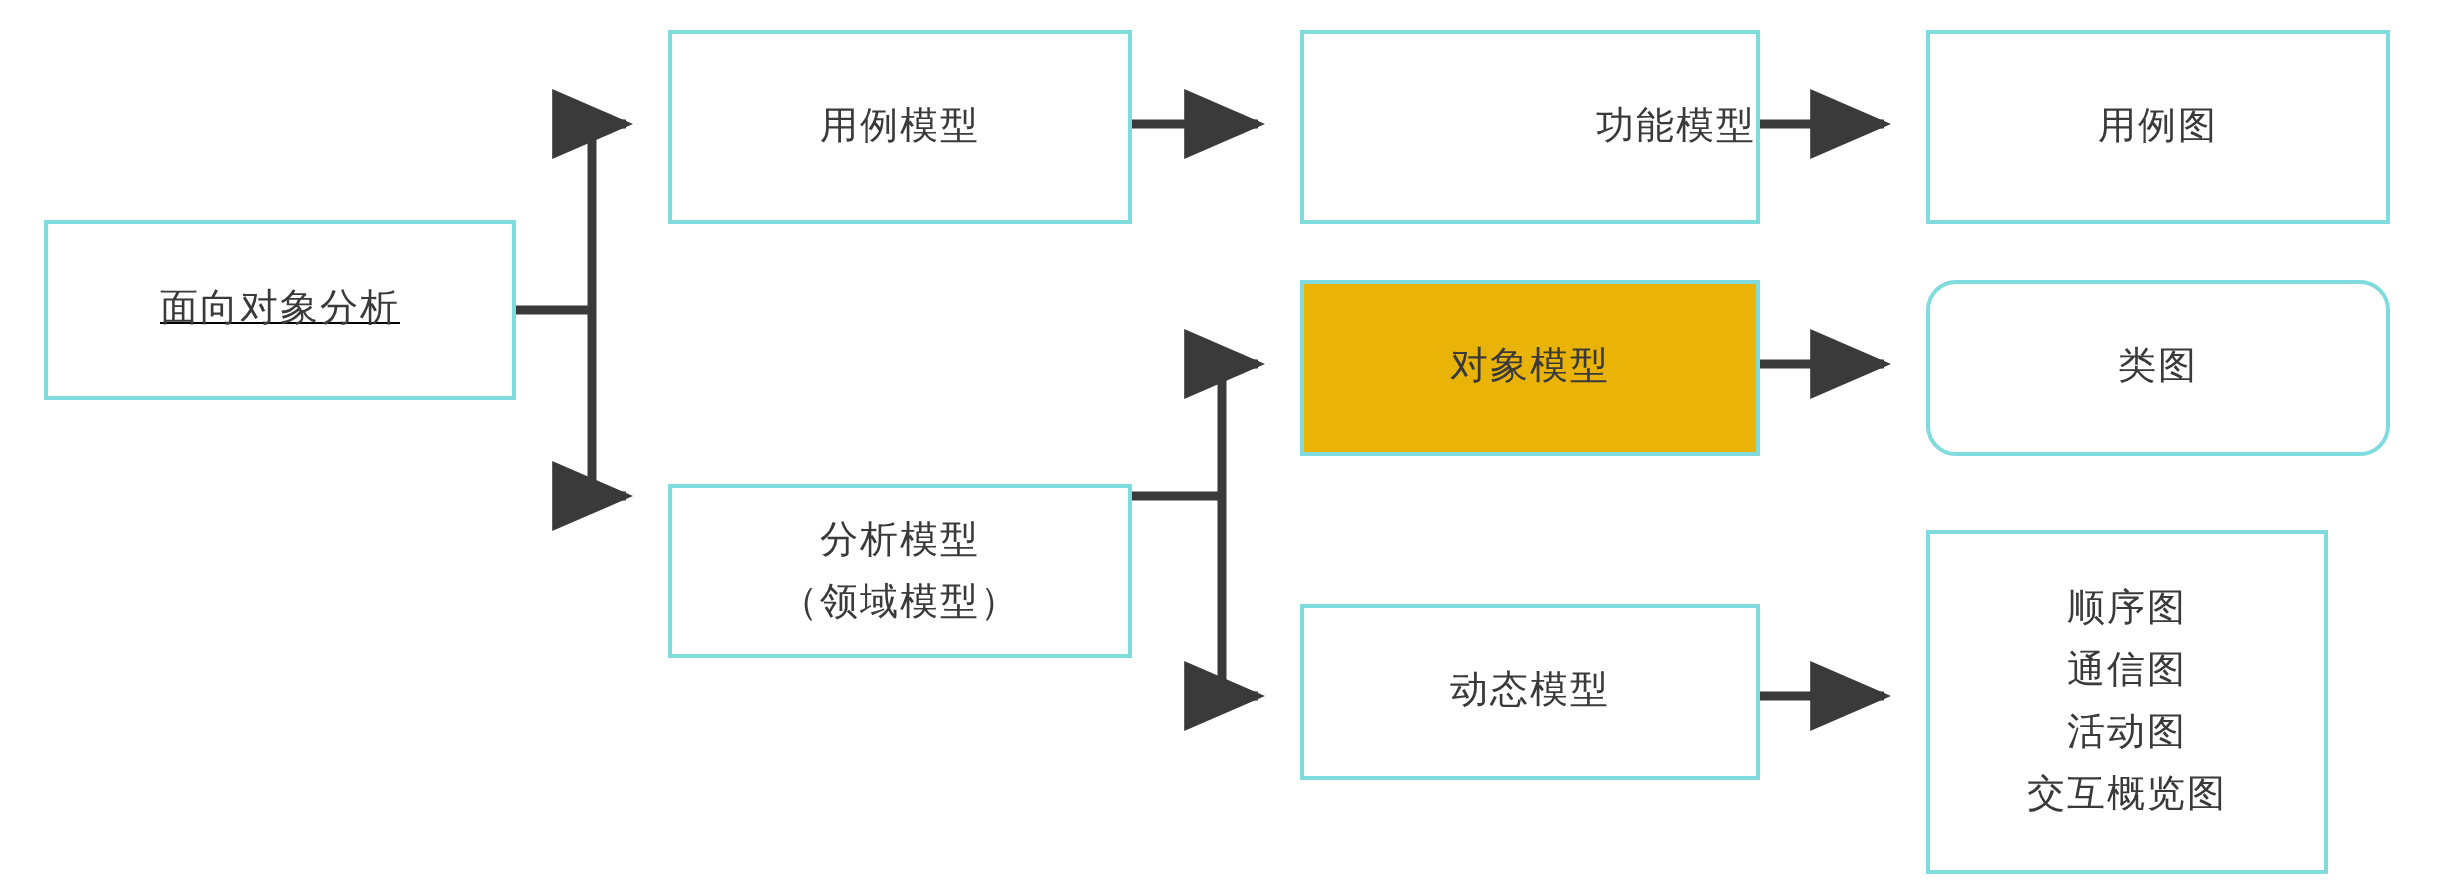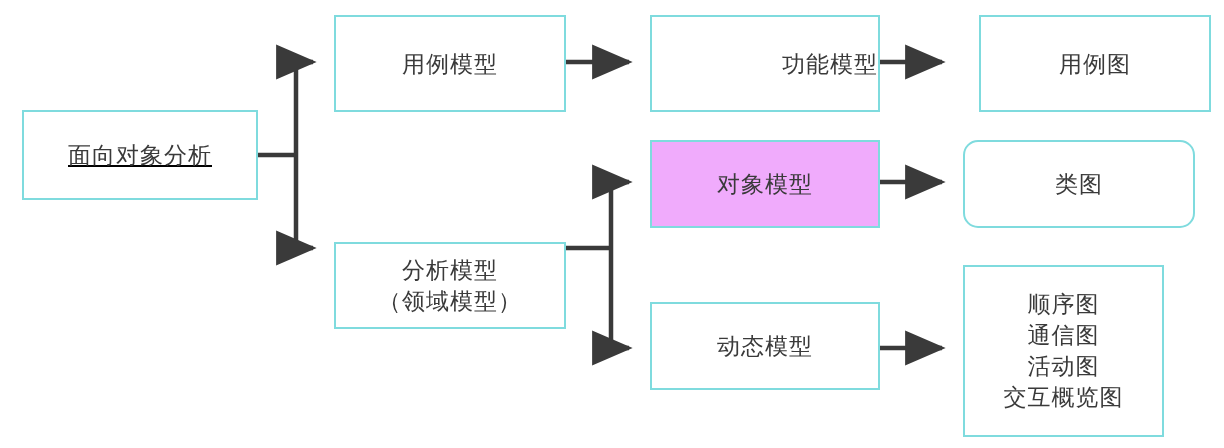--- a/index.html
+++ b/index.html
@@ -28,21 +28,21 @@
     background: #ffffff;
     border: 2px solid #7fdbde;
     display: flex;
     flex-direction: column;
     align-items: center;
     justify-content: center;
     z-index: 2;
   }
   .node .line {
     color: #3a3a3a;
-    font-size: 23px;
+    font-size: 19px;
     line-height: 30px;
     letter-spacing: 1px;
     white-space: nowrap;
     text-align: center;
   }
   .node.multi .line {
     line-height: 31px;
   }
 </style>
 </head>
@@ -111,30 +111,30 @@
   </div>
 
   <div class="node" style="left: 334px; top: 15px; width: 232px; height: 97px; border-color: rgb(127, 219, 222); background: rgb(255, 255, 255);">
     <div class="line">用例模型</div>
   </div>
 
   <div class="node" style="left: 650px; top: 15px; width: 230px; height: 97px; border-color: rgb(127, 219, 222); background: rgb(255, 255, 255); align-items: flex-end;">
     <div class="line">功能模型</div>
   </div>
 
-  <div class="node" style="left: 963px; top: 15px; width: 232px; height: 97px; border-color: rgb(127, 219, 222); background: rgb(255, 255, 255); margin-left: 16px;">
+  <div class="node" style="left: 963px; top: 15px; width: 232px; height: 97px; border-color: rgb(127, 219, 222); background: rgb(255, 255, 255);">
     <div class="line">用例图</div>
   </div>
 
   <div class="node multi" style="left: 334px; top: 205px; width: 232px; height: 87px; border-color: rgb(127, 219, 222); background: rgb(255, 255, 255); margin-top: 37px;">
     <div class="line">分析模型</div>
     <div class="line">（领域模型）</div>
   </div>
 
-  <div class="node" style="left: 650px; top: 140px; width: 230px; height: 88px; border-color: rgb(127, 219, 222); background: #f0abfc;">
+  <div class="node" style="left: 650px; top: 140px; width: 230px; height: 88px; border-color: rgb(127, 219, 222); background: #eab308;">
     <div class="line">对象模型</div>
   </div>
 
   <div class="node" style="left: 963px; top: 140px; width: 232px; height: 88px; border-color: rgb(127, 219, 222); background: rgb(255, 255, 255); border-radius: 15px;">
     <div class="line">类图</div>
   </div>
 
   <div class="node" style="left: 650px; top: 302px; width: 230px; height: 88px; border-color: rgb(127, 219, 222); background: rgb(255, 255, 255);">
     <div class="line">动态模型</div>
   </div>

